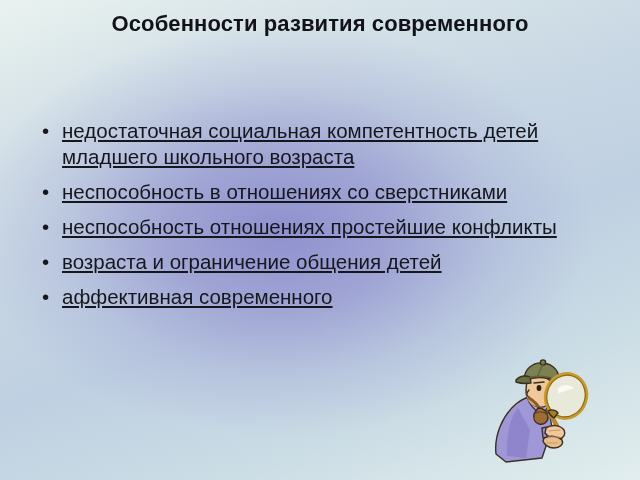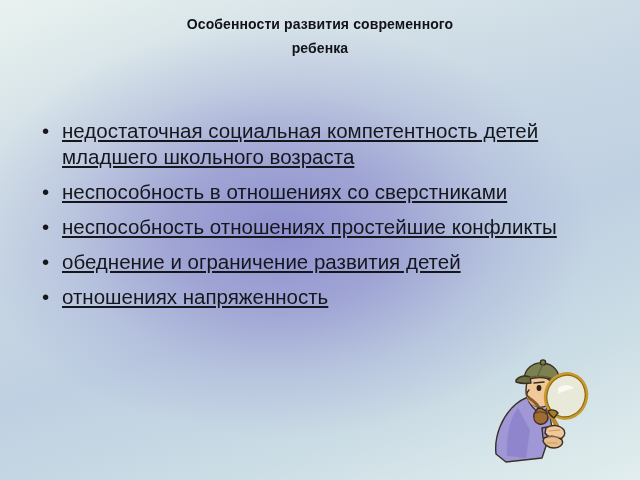--- a/index.html
+++ b/index.html
@@ -24,21 +24,21 @@
 
   
   .title-block {
     position: absolute;
     left: 42px;
     top: 12px;
     width: 556px;
     text-align: center;
     color: #111318;
     font-weight: bold;
-    font-size: 14px;
+    font-size: 22px;
     line-height: 24px;
     letter-spacing: 0.1px;
   }
   .title-line { display: block; white-space: nowrap; }
 
   
   .bullets {
     position: absolute;
     left: 28px;
     top: 118px;
@@ -75,43 +75,42 @@
   }
   .detective svg { display: block; width: 120px; height: 110px; }
 </style>
 </head>
 <body>
 
 <div id="slide">
 
   <div class="title-block">
     <span class="title-line">Особенности развития современного</span>
-    <span class="title-line">ребенка</span>
   </div>
 
   <ul class="bullets">
     <li class="bullet-item">
       <span class="bullet-marker">•</span>
       <span class="bullet-text">недостаточная социальная компетентность детей младшего школьного возраста</span>
     </li>
     <li class="bullet-item">
       <span class="bullet-marker">•</span>
       <span class="bullet-text">неспособность в отношениях со сверстниками</span>
     </li>
     <li class="bullet-item">
       <span class="bullet-marker">•</span>
       <span class="bullet-text">неспособность отношениях простейшие конфликты</span>
     </li>
     <li class="bullet-item">
       <span class="bullet-marker">•</span>
-      <span class="bullet-text">обеднение и ограничение развития детей</span>
+      <span class="bullet-text">возраста и ограничение общения детей</span>
     </li>
     <li class="bullet-item">
       <span class="bullet-marker">•</span>
-      <span class="bullet-text">отношениях напряженность</span>
+      <span class="bullet-text">аффективная современного</span>
     </li>
   </ul>
 
   <div class="detective">
     <svg viewBox="0 0 120 110" xmlns="http://www.w3.org/2000/svg">
       <g stroke="#3a2f22" stroke-width="1.4" stroke-linejoin="round" stroke-linecap="round">
 
         <path d="M10 96 C8 78 16 58 30 46 C36 41 44 38 50 38 L62 46 L66 70 L60 88 L56 100 L20 104 Z" fill="#a097d6"></path>
 
         <path d="M32 50 C24 60 20 76 21 98 L40 100 L44 72 Z" fill="#8f85cc" stroke="none"></path>

